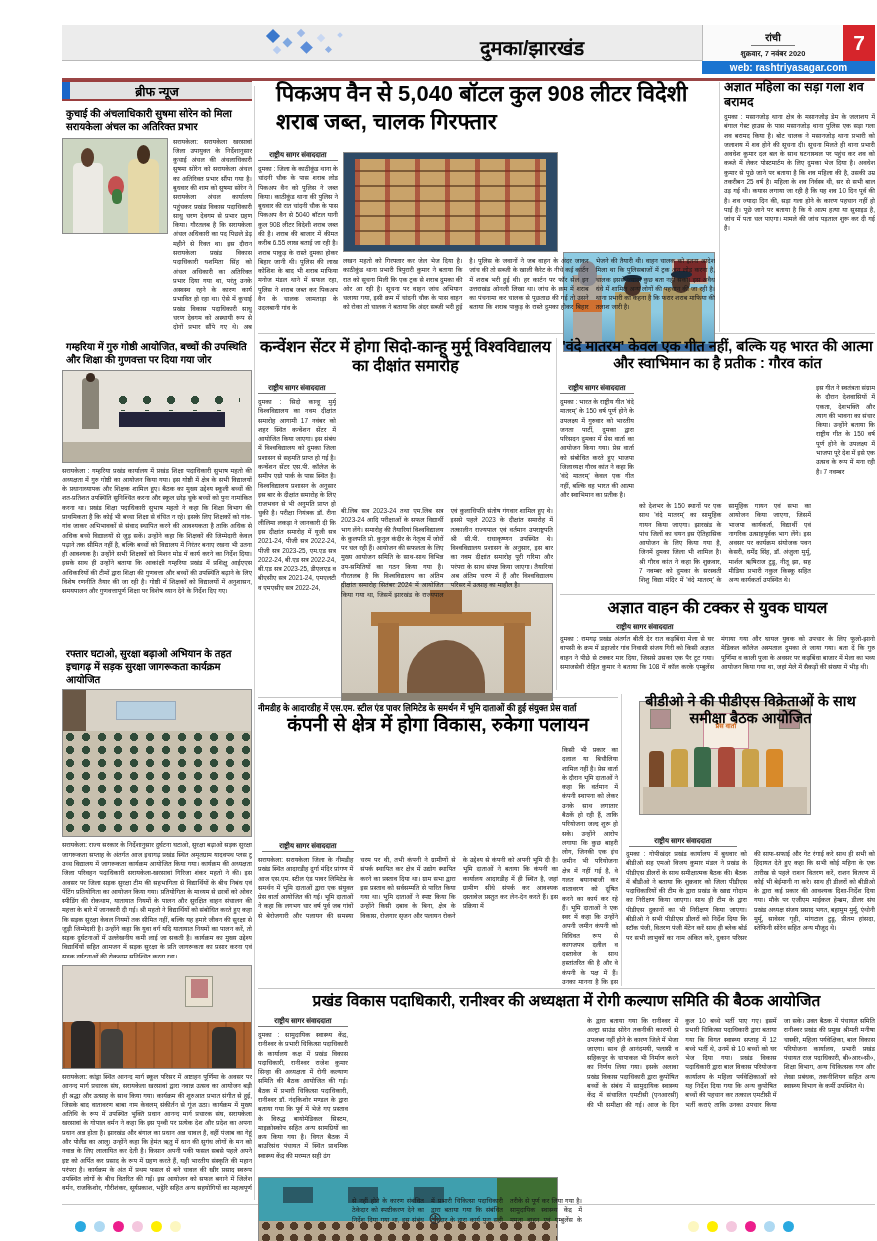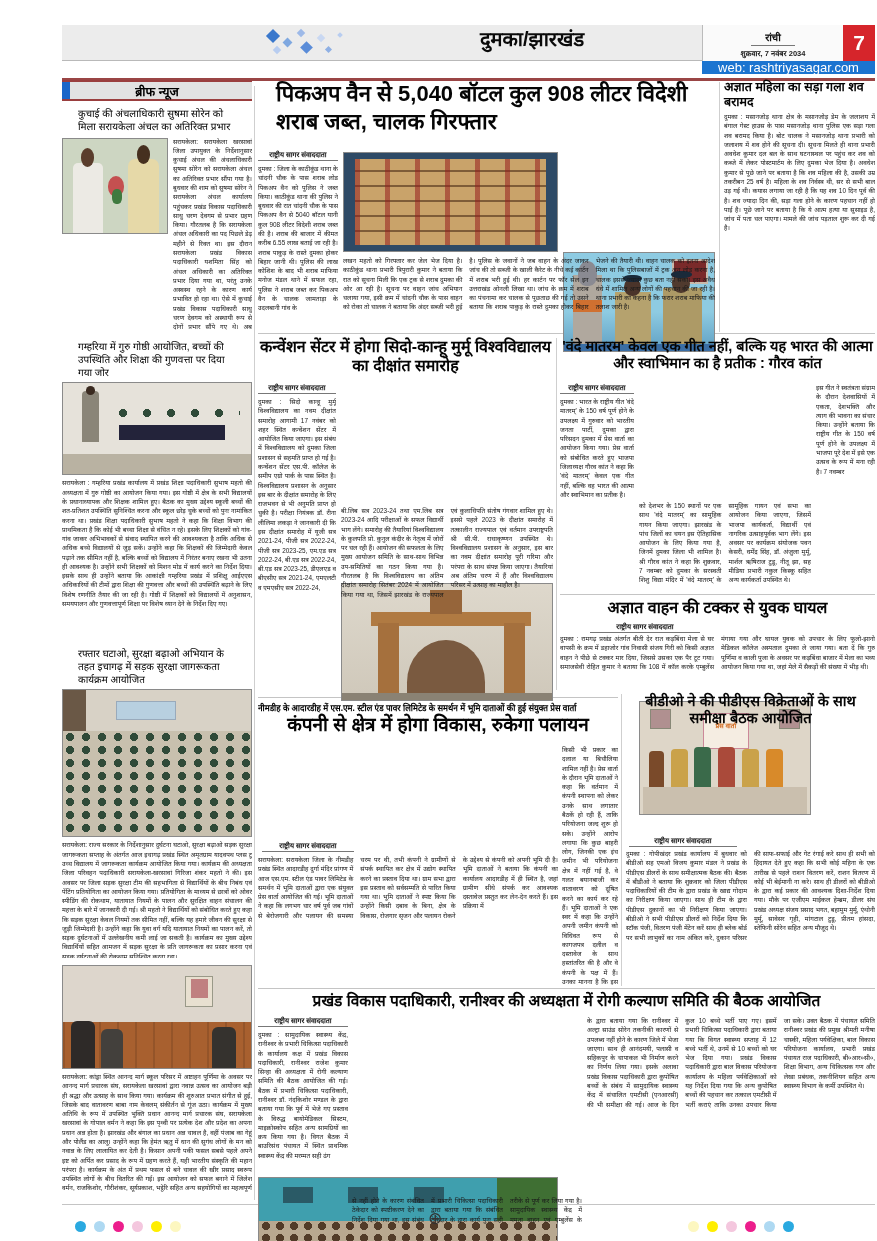--- a/index.html
+++ b/index.html
@@ -8,52 +8,52 @@
   .abs{position:absolute}
   .hl{font-weight:bold;color:#050505;line-height:1.16}
   .bt{font-size:6.4px;line-height:1.45;color:#1b1b1b;text-align:justify;overflow:hidden}
   .byl{font-size:7px;font-weight:bold;color:#111;text-align:center;border-bottom:1px solid #777;padding-bottom:1px;overflow:hidden;white-space:nowrap}
   .cols2{columns:2;column-gap:7px}
   .cols3{columns:3;column-gap:7px}
   .photo{position:relative;overflow:hidden;border:1px solid #8a8a8a;background:#c8c8c8}
   .b{position:absolute}
   .vline{position:absolute;width:1px;background:#cfcfcf}
   .hline{position:absolute;height:1px;background:#c4c4c4}
-  .bhl{font-size:10px;font-weight:normal;color:#000;line-height:1.28;margin:2px 16px 3px}
+  .bhl{font-size:10px;font-weight:bold;color:#000;line-height:1.28;margin:2px 4px 3px}
   .brief-article{overflow:hidden;margin-bottom:7px}
   .dot{display:inline-block;width:11px;height:11px;border-radius:50%;margin-right:8px;vertical-align:middle}
   .headgrid{position:absolute;background-color:#c8c0ae;background-image:radial-gradient(circle 4px at 7px 6px,#2f4a38 97%,transparent);background-size:16px 13px}
 </style>
 </head>
 <body>
 
 <div class="abs" style="left:62px;top:25px;width:781px;height:36px;background:#ececec;border-bottom:1px solid #b9b9b9">
   <div class="abs" style="left:198px;top:0;width:110px;height:36px">
     <span class="b" style="left:8px;top:6px;width:10px;height:10px;background:#3a78cc;transform:rotate(45deg)"></span>
     <span class="b" style="left:24px;top:14px;width:7px;height:7px;background:#7fa8e0;transform:rotate(45deg)"></span>
     <span class="b" style="left:14px;top:22px;width:6px;height:6px;background:#b8cdf0;transform:rotate(45deg)"></span>
     <span class="b" style="left:38px;top:5px;width:6px;height:6px;background:#9db9e8;transform:rotate(45deg)"></span>
     <span class="b" style="left:42px;top:18px;width:9px;height:9px;background:#5a8cd8;transform:rotate(45deg)"></span>
     <span class="b" style="left:58px;top:10px;width:6px;height:6px;background:#c9d8f2;transform:rotate(45deg)"></span>
     <span class="b" style="left:66px;top:22px;width:5px;height:5px;background:#8fb0e4;transform:rotate(45deg)"></span>
     <span class="b" style="left:78px;top:8px;width:4px;height:4px;background:#b8cdf0;transform:rotate(45deg)"></span>
   </div>
-  <div class="abs" style="left:300px;top:0;width:340px;height:36px;display:flex;align-items:flex-start;justify-content:center">
+  <div class="abs" style="left:300px;top:0;width:340px;height:36px;display:flex;align-items:flex-end;justify-content:center">
     <span style="font-weight:bold;font-size:20px;color:#0a0a0a">दुमका/झारखंड</span>
   </div>
   <div class="abs" style="left:640px;top:0;width:141px;height:36px;background:#fafafa;border-left:1px solid #bbb;text-align:center;padding-top:2px">
     <div style="font-weight:bold;font-size:10px;color:#111;border-bottom:1px solid #777;display:inline-block;padding:0 14px 1px">रांची</div>
-    <div style="font-weight:bold;font-size:7.5px;color:#222;margin-top:2px">शुक्रवार, 7 नवंबर 2034</div>
+    <div style="font-weight:bold;font-size:7.5px;color:#222;margin-top:2px">शुक्रवार, 7 नवंबर 2020</div>
   </div>
 </div>
 <div class="abs" style="left:843px;top:25px;width:32px;height:36px;background:#d6252b;display:flex;align-items:center;justify-content:center">
   <span style="color:#fff;font-weight:bold;font-size:21px">7</span>
 </div>
 <div class="abs" style="left:702px;top:61px;width:173px;height:13px;background:#1b74d0;display:flex;align-items:center;justify-content:center">
-  <span style="color:#fff;font-weight:normal;font-size:13px">web: rashtriyasagar.com</span>
+  <span style="color:#fff;font-weight:bold;font-size:10px">web: rashtriyasagar.com</span>
 </div>
 <div class="abs" style="left:62px;top:78px;width:813px;height:3px;background:#9a4545"></div>
 
 <div class="vline" style="left:254px;top:86px;height:1114px"></div>
 <div class="vline" style="left:719px;top:82px;height:250px"></div>
 <div class="vline" style="left:556px;top:338px;height:352px"></div>
 <div class="vline" style="left:621px;top:694px;height:292px"></div>
 <div class="hline" style="left:258px;top:333px;width:617px"></div>
 <div class="hline" style="left:560px;top:594px;width:315px"></div>
 <div class="hline" style="left:258px;top:697px;width:360px"></div>

